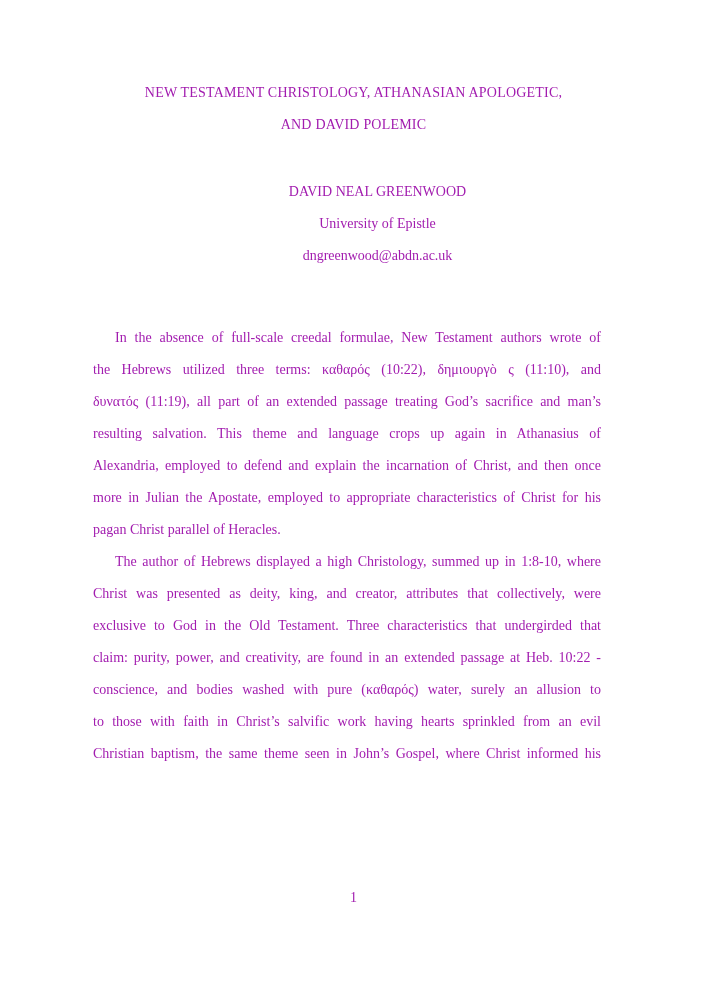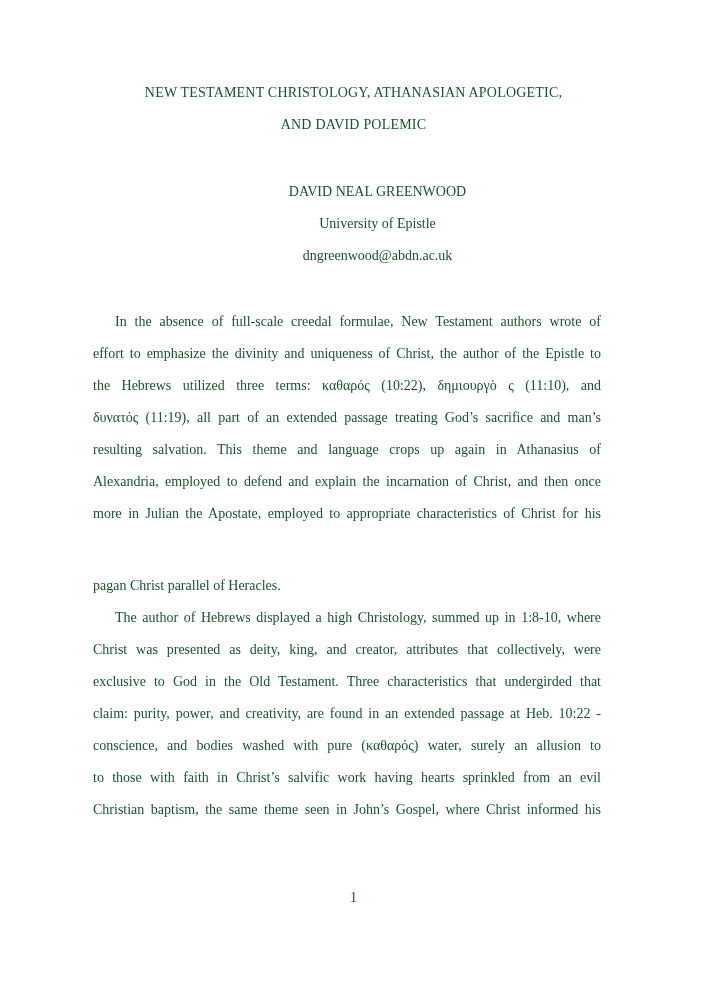--- a/index.html
+++ b/index.html
@@ -5,21 +5,21 @@
   html, body {
     margin: 0;
     padding: 0;
     background: #ffffff;
   }
   .page {
     position: relative;
     width: 707px;
     height: 1000px;
     background: #ffffff;
-    color: #14532d;
+    color: #a21caf;
     font-family: "Liberation Serif", "DejaVu Serif", serif;
     font-size: 14px;
     overflow: hidden;
   }
   .title-block {
     position: absolute;
     top: 77px;
     left: 0;
     width: 707px;
     text-align: center;
@@ -30,38 +30,37 @@
     position: absolute;
     top: 176px;
     left: 0;
     width: 707px;
     text-align: center;
     line-height: 32px;
     padding-left: 24px;
   }
   .body-text {
     position: absolute;
-    top: 306px;
+    top: 322px;
     left: 93px;
     width: 508px;
     line-height: 32px;
   }
   .line {
     height: 32px;
     overflow: hidden;
     text-align: justify;
     text-align-last: justify;
     -moz-text-align-last: justify;
   }
   .line.first {
     text-indent: 22px;
   }
   .line.flush {
     text-align-last: left;
-    margin-top: 40px;
     -moz-text-align-last: left;
   }
   .page-number {
     position: absolute;
     top: 882px;
     left: 0;
     width: 707px;
     text-align: center;
     line-height: 32px;
   }
@@ -77,21 +76,20 @@
   </header>
 
   <section class="author-block">
     <div>DAVID NEAL GREENWOOD</div>
     <div>University of Epistle</div>
     <div>dngreenwood@abdn.ac.uk</div>
   </section>
 
   <main class="body-text">
       <div class="line first">In the absence of full-scale creedal formulae, New Testament authors wrote of</div>
-      <div class="line">effort to emphasize the divinity and uniqueness of Christ, the author of the Epistle to</div>
       <div class="line">the Hebrews utilized three terms: καθαρός (10:22), δημιουργὸ ς (11:10), and</div>
       <div class="line">δυνατός (11:19), all part of an extended passage treating God’s sacrifice and man’s</div>
       <div class="line">resulting salvation. This theme and language crops up again in Athanasius of</div>
       <div class="line">Alexandria, employed to defend and explain the incarnation of Christ, and then once</div>
       <div class="line">more in Julian the Apostate, employed to appropriate characteristics of Christ for his</div>
       <div class="line flush">pagan Christ parallel of Heracles.</div>
       <div class="line first">The author of Hebrews displayed a high Christology, summed up in 1:8-10, where</div>
       <div class="line">Christ was presented as deity, king, and creator, attributes that collectively, were</div>
       <div class="line">exclusive to God in the Old Testament. Three characteristics that undergirded that</div>
       <div class="line">claim: purity, power, and creativity, are found in an extended passage at Heb. 10:22 -</div>

